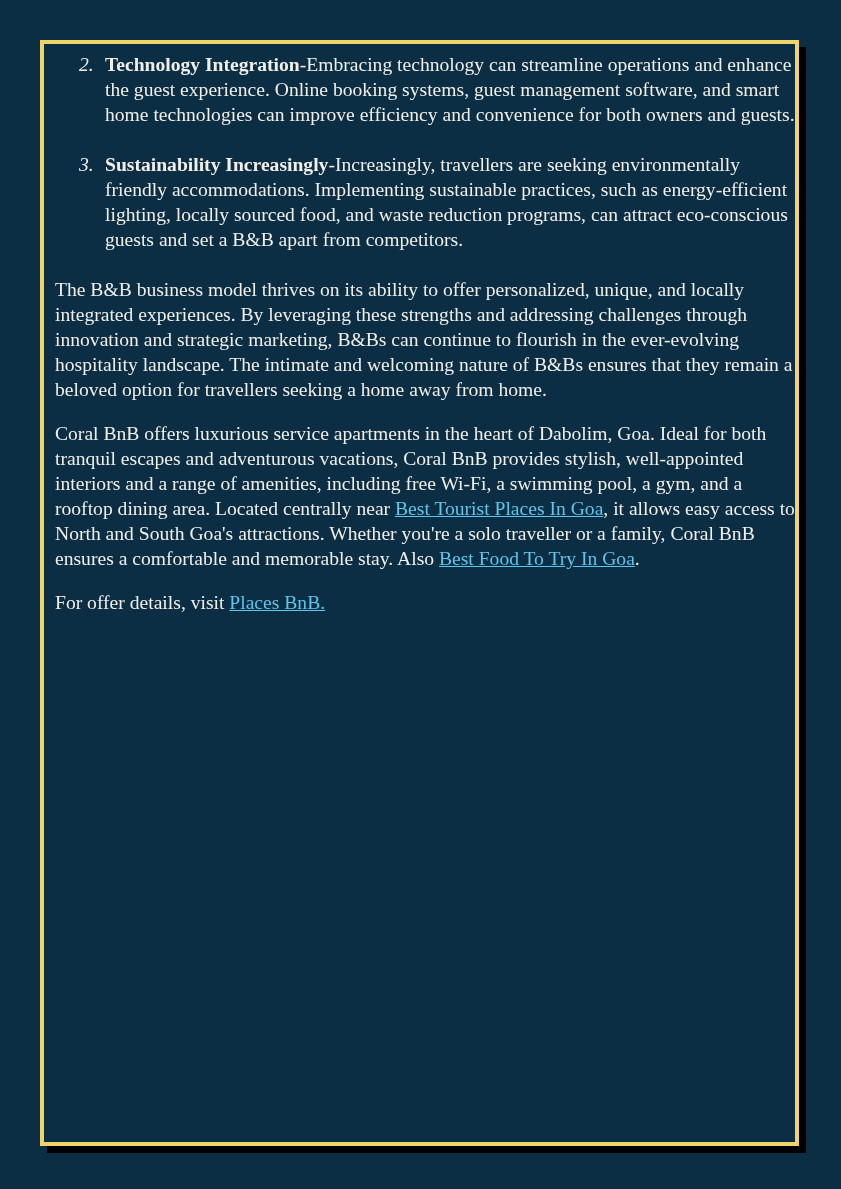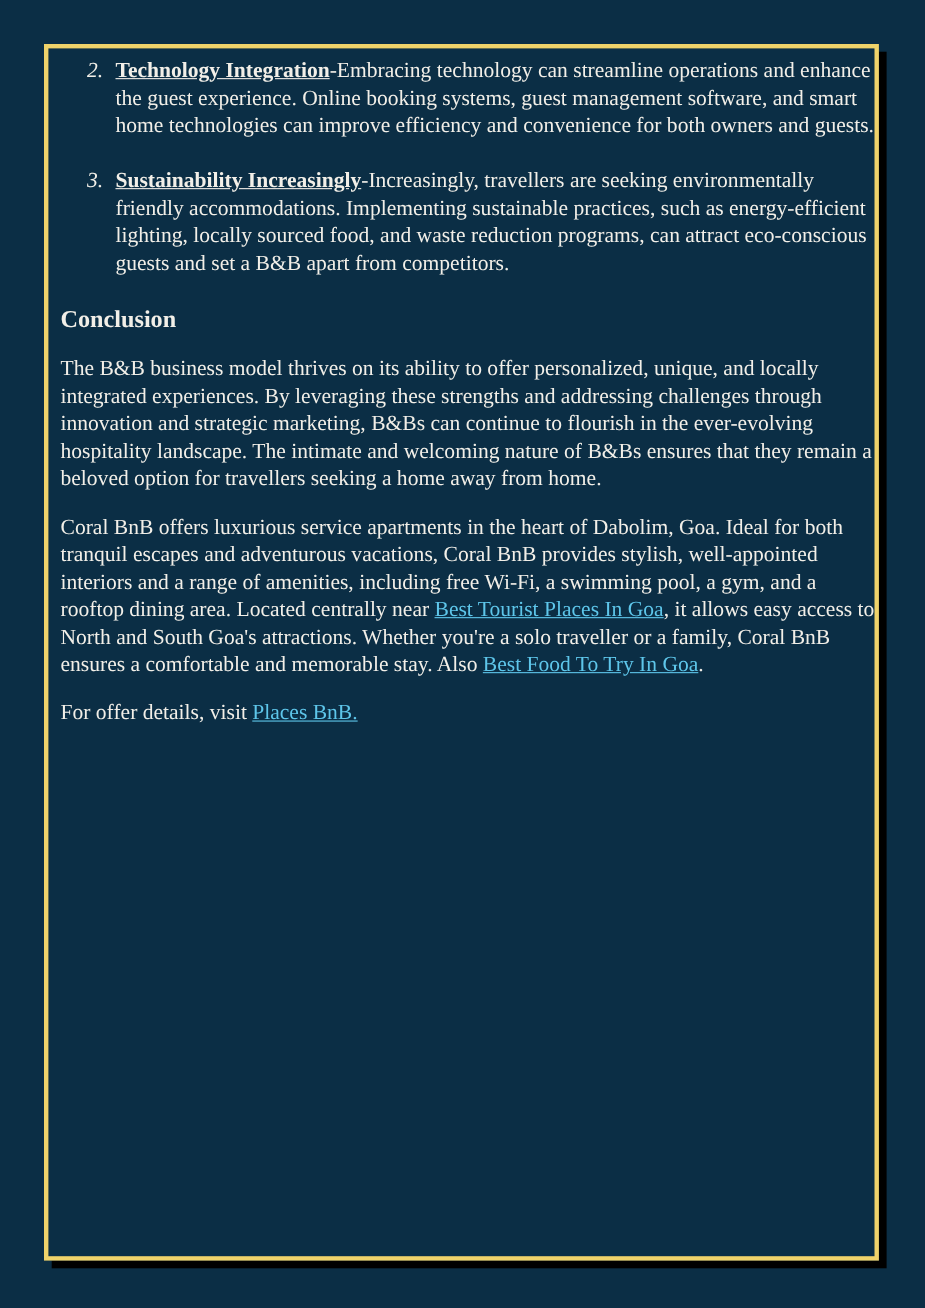--- a/index.html
+++ b/index.html
@@ -51,21 +51,20 @@
       margin: 0 0 25px 0;
     }
     ol.items li .num {
       position: absolute;
       left: -26px;
       top: 0;
       font-style: italic;
     }
     ol.items li .term {
       font-weight: bold;
-      text-decoration: underline;
     }
     h2.section-heading {
       font-size: 22px;
       font-weight: bold;
       margin: 0 0 20px 0;
       line-height: 26px;
     }
     p.para {
       margin: 0 0 19px 0;
     }
@@ -82,21 +81,20 @@
 
     <ol class="items">
       <li>
         <span class="num">2.</span><span class="term">Technology Integration</span><span>-</span><span>Embracing technology can streamline operations and enhance the guest experience. Online booking systems, guest management software, and smart home technologies can improve efficiency and convenience for both owners and guests.</span>
       </li>
       <li>
         <span class="num">3.</span><span class="term">Sustainability Increasingly</span><span>-</span><span>Increasingly, travellers are seeking environmentally friendly accommodations. Implementing sustainable practices, such as energy-efficient lighting, locally sourced food, and waste reduction programs, can attract eco-conscious guests and set a B&amp;B apart from competitors.</span>
       </li>
     </ol>
 
-    <h2 class="section-heading">Conclusion</h2>
 
     <p class="para">The B&amp;B business model thrives on its ability to offer personalized, unique, and locally integrated experiences. By leveraging these strengths and addressing challenges through innovation and strategic marketing, B&amp;Bs can continue to flourish in the ever-evolving hospitality landscape. The intimate and welcoming nature of B&amp;Bs ensures that they remain a beloved option for travellers seeking a home away from home.</p>
 
     <p class="para"><span>Coral BnB offers luxurious service apartments in the heart of Dabolim, Goa. Ideal for both tranquil escapes and adventurous vacations, Coral BnB provides stylish, well-appointed interiors and a range of amenities, including free Wi-Fi, a swimming pool, a gym, and a rooftop dining area. Located centrally near </span><a class="link" href="#">Best Tourist Places In Goa</a><span>, it allows easy access to North and South Goa's attractions. Whether you're a solo traveller or a family, Coral BnB ensures a comfortable and memorable stay. Also </span><a class="link" href="#">Best Food To Try In Goa</a><span>.</span></p>
 
     <p class="para"><span>For offer details, visit </span><a class="link" href="#">Places BnB.</a></p>
 
   </div>
 </div>
 

